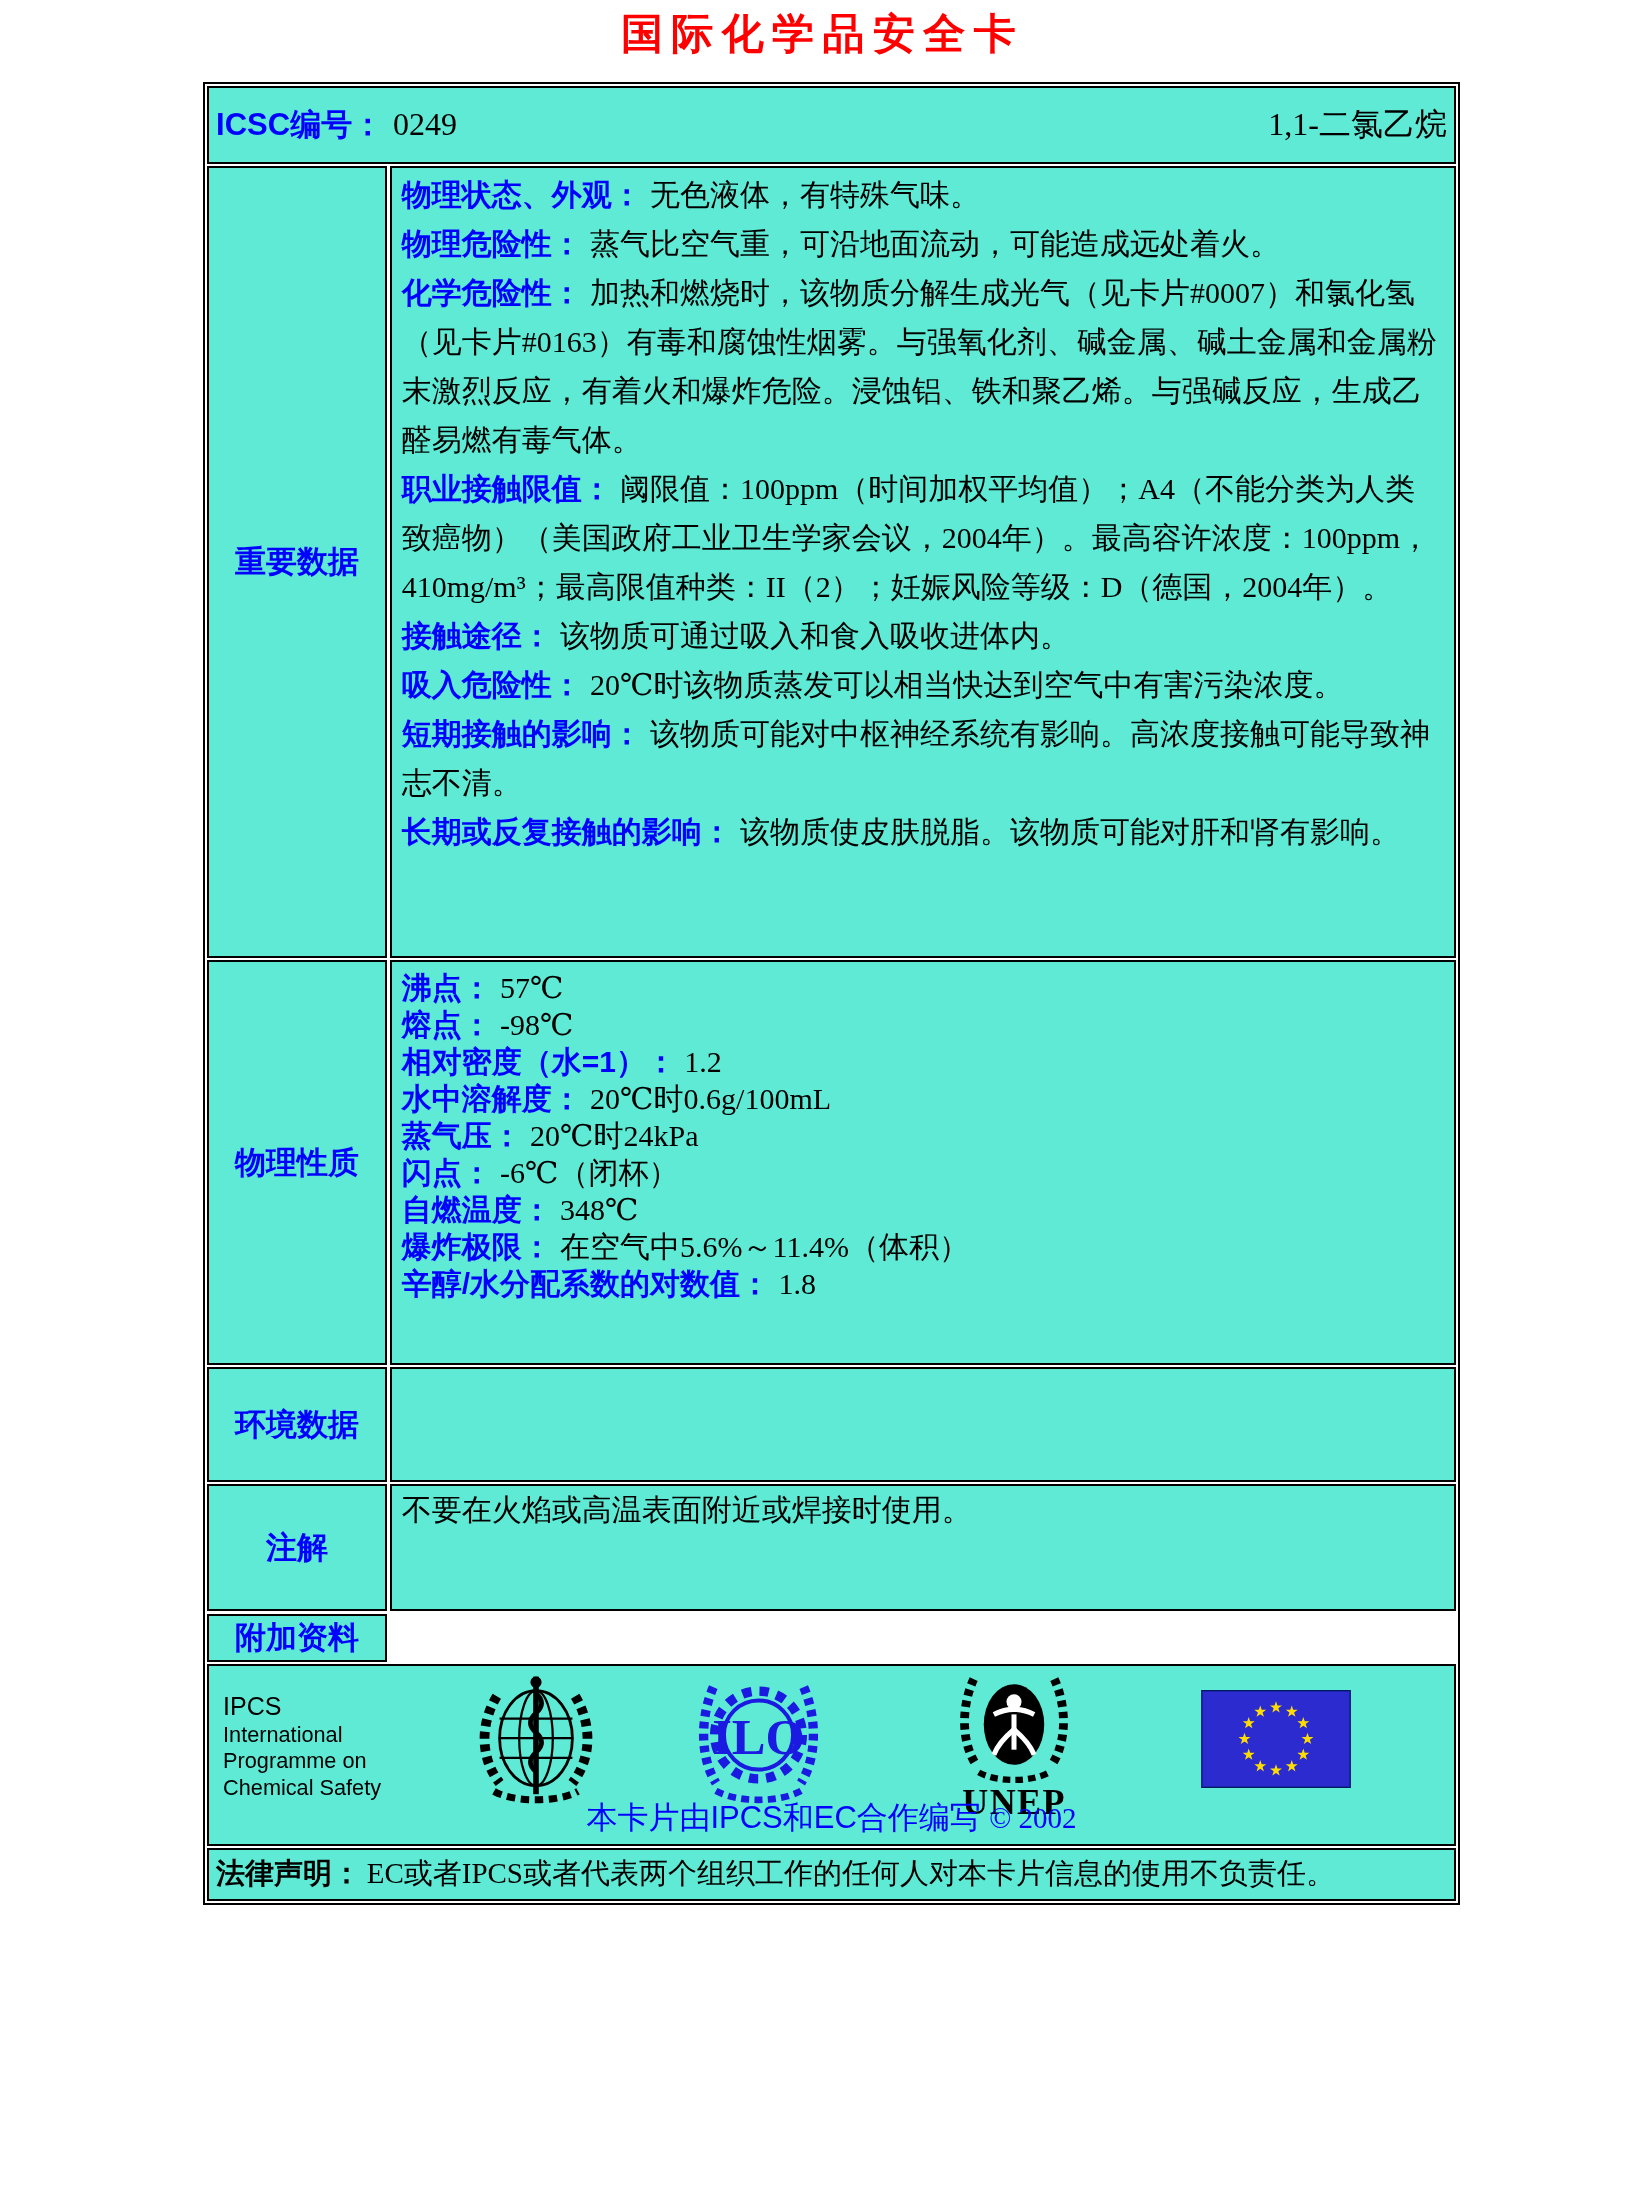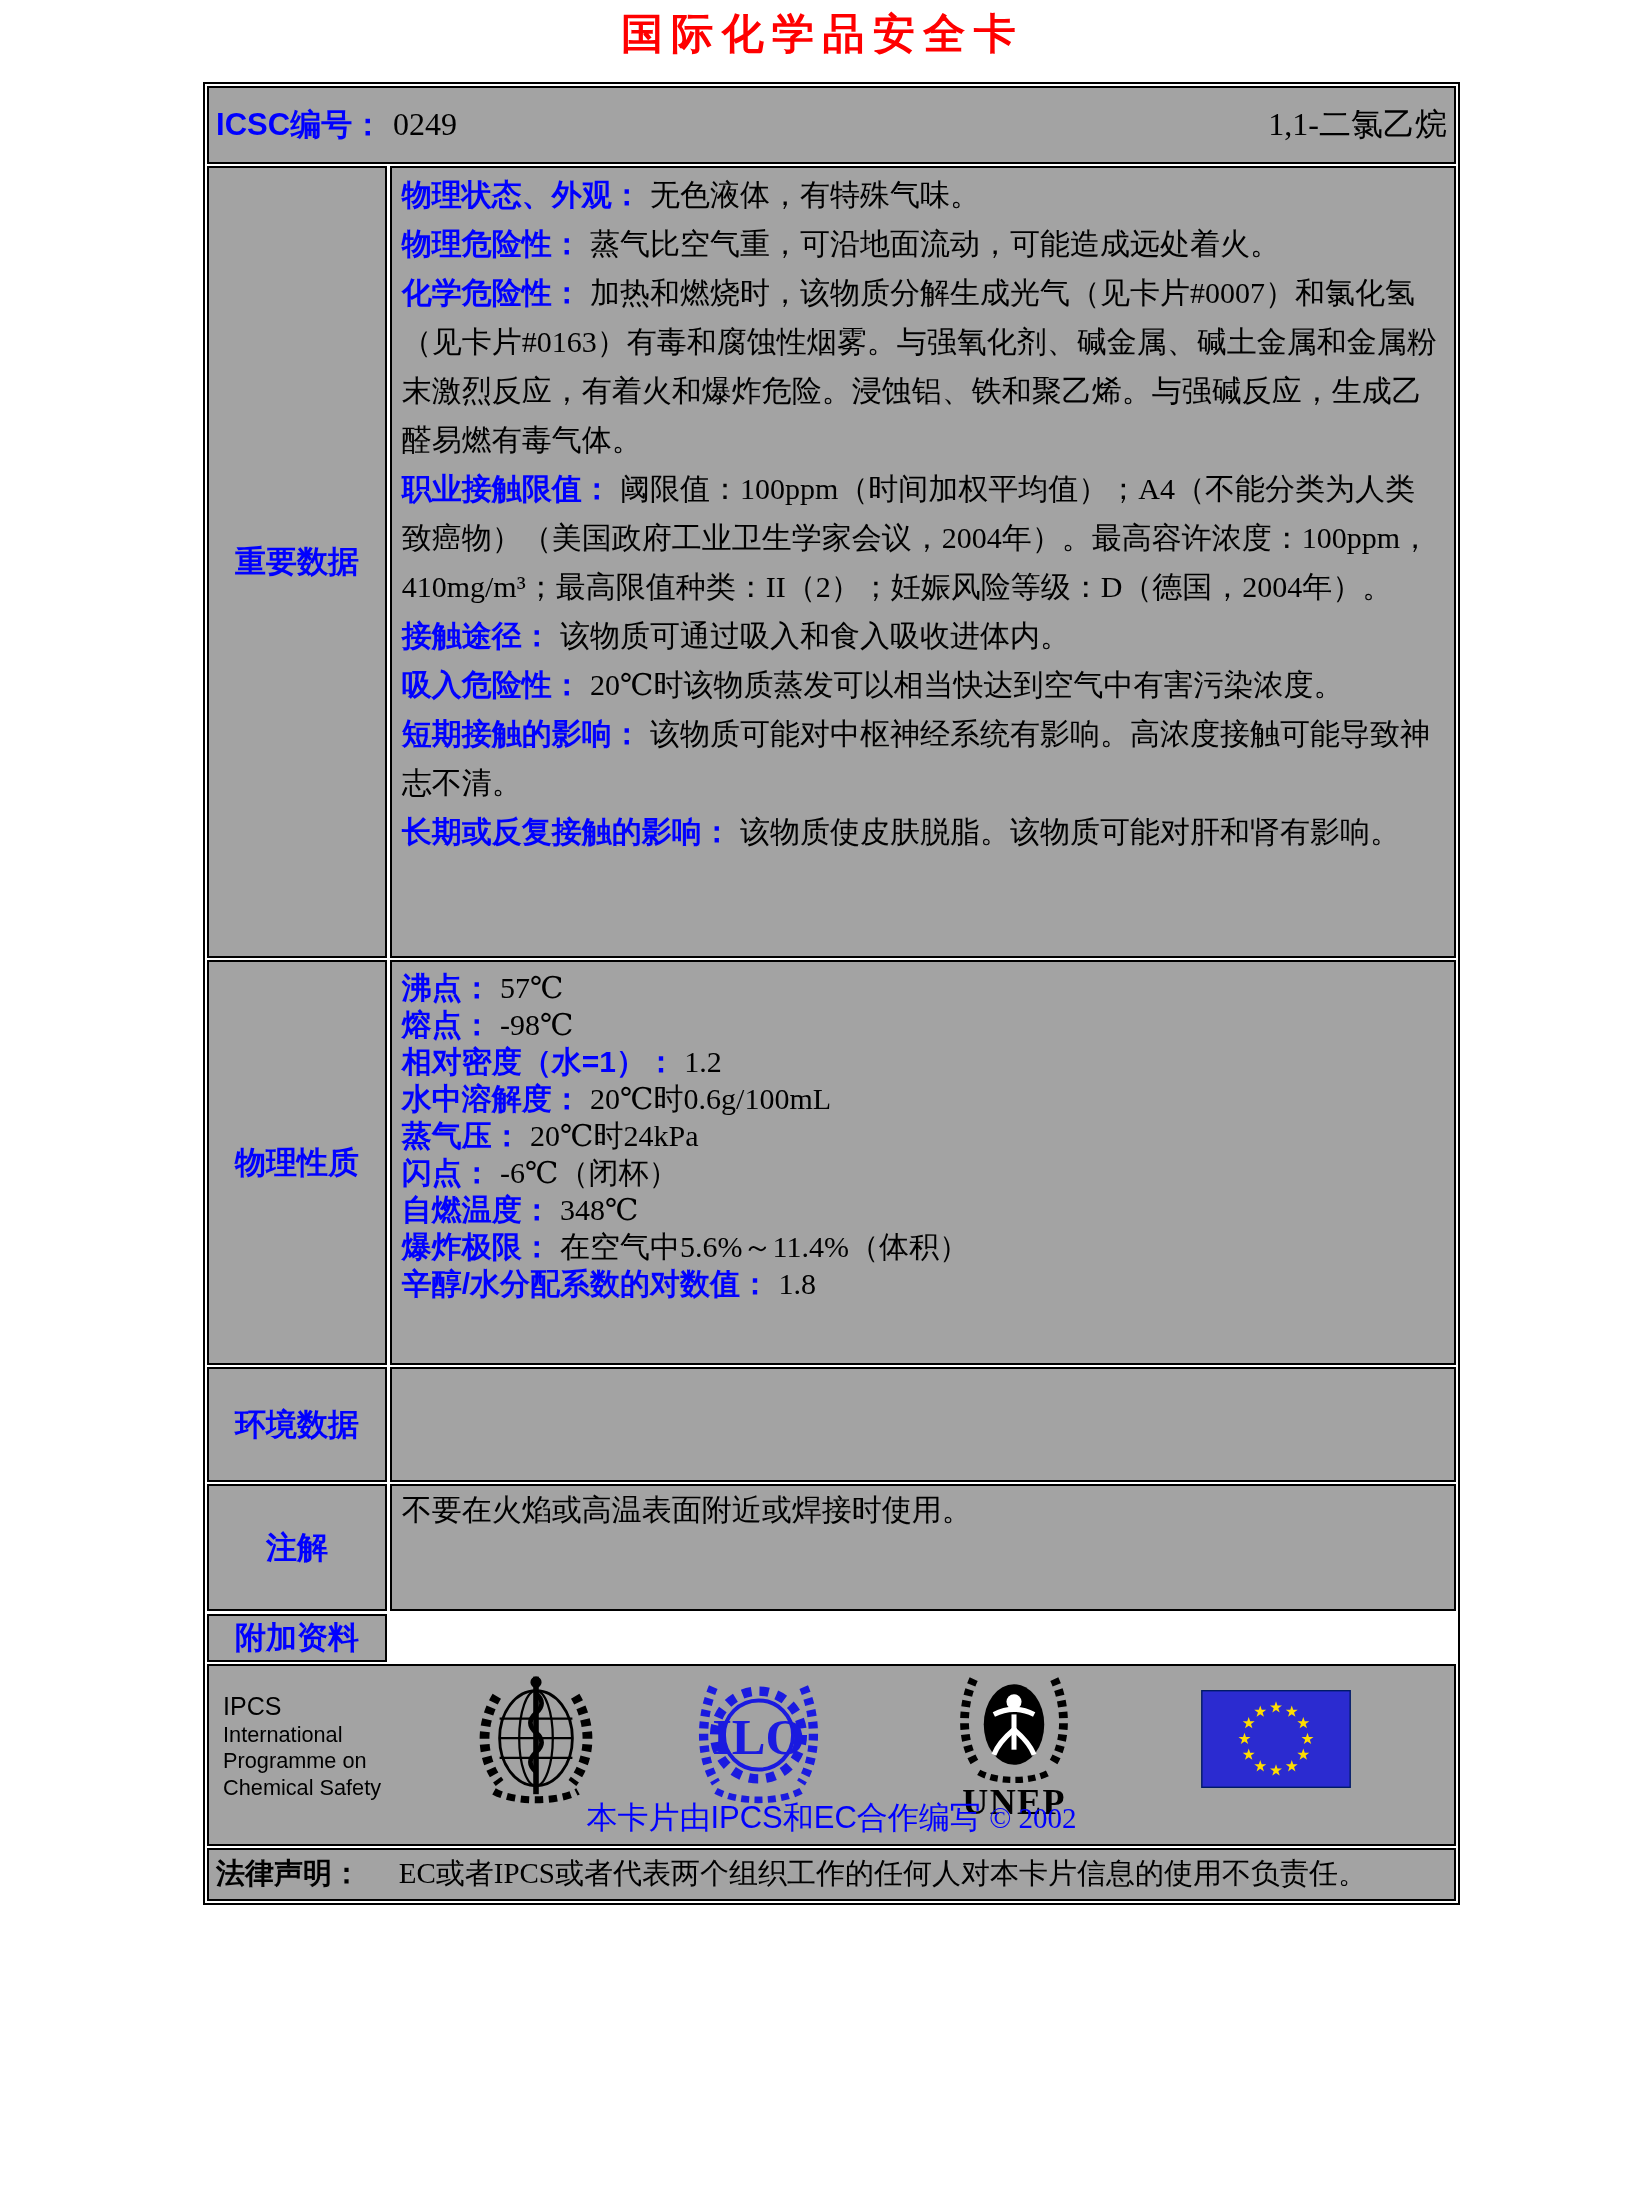--- a/index.html
+++ b/index.html
@@ -3,21 +3,21 @@
 <meta charset="utf-8">
 <style>
   html,body{margin:0;padding:0;background:#fff;}
   body{width:1645px;height:2205px;position:relative;font-family:"Liberation Serif","DejaVu Serif",serif;color:#000;}
   .page-title{position:absolute;top:5.6px;left:0;width:100%;text-align:center;
     font-family:"Liberation Sans","DejaVu Sans",sans-serif;font-weight:bold;
     font-size:42px;letter-spacing:8.4px;color:#ff0000;}
   .card{position:absolute;left:203px;top:82px;width:1257px;box-sizing:border-box;
     border:2.8px solid #000;padding:2.1px;display:flex;flex-direction:column;gap:2.1px;background:#fff;}
   .row{display:flex;gap:2.8px;}
-  .cell{border:2.1px solid #000;box-sizing:border-box;background:#a3a3a3;gap:32px;}
+  .cell{border:2.1px solid #000;box-sizing:border-box;background:#5eead4;}
   .label-cell{flex:0 0 180px;display:flex;align-items:center;justify-content:center;}
   .section-title{font-family:"Liberation Sans","DejaVu Sans",sans-serif;font-weight:bold;
     font-size:31px;color:#0000ff;}
   .content-cell{flex:1;padding:1.4px 9.8px;overflow:hidden;}
   .hdr{height:78px;}
   .hdr .cell{flex:1;display:flex;align-items:center;justify-content:space-between;padding:0 7px;}
   .blue-label{font-family:"Liberation Sans","DejaVu Sans",sans-serif;font-weight:bold;
     color:#0000ff;font-size:31px;}
   .hdr-num{font-size:32px;margin-left:9.8px;}
   .hdr-name{font-size:32px;margin-left:19px;}

